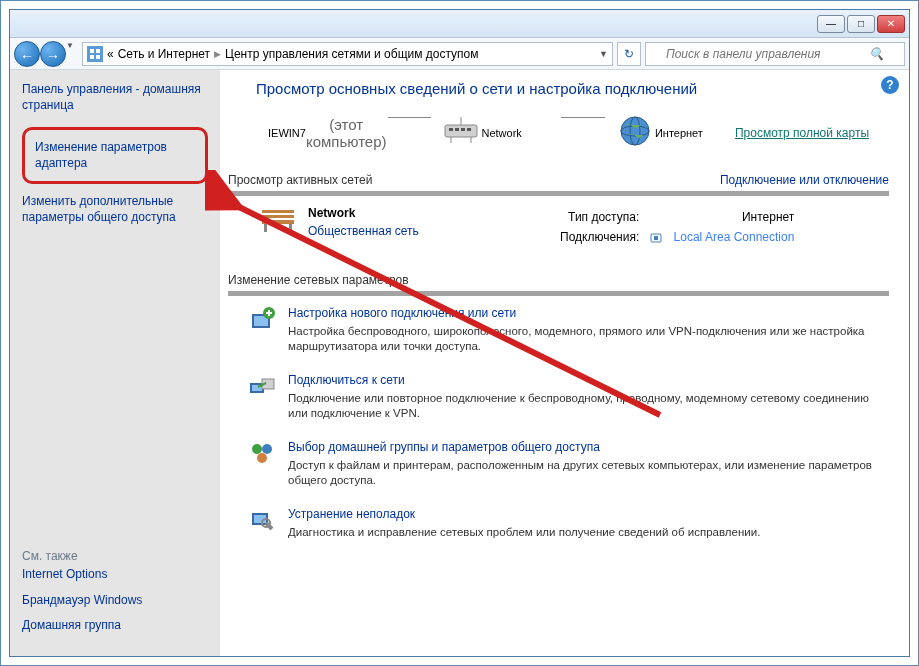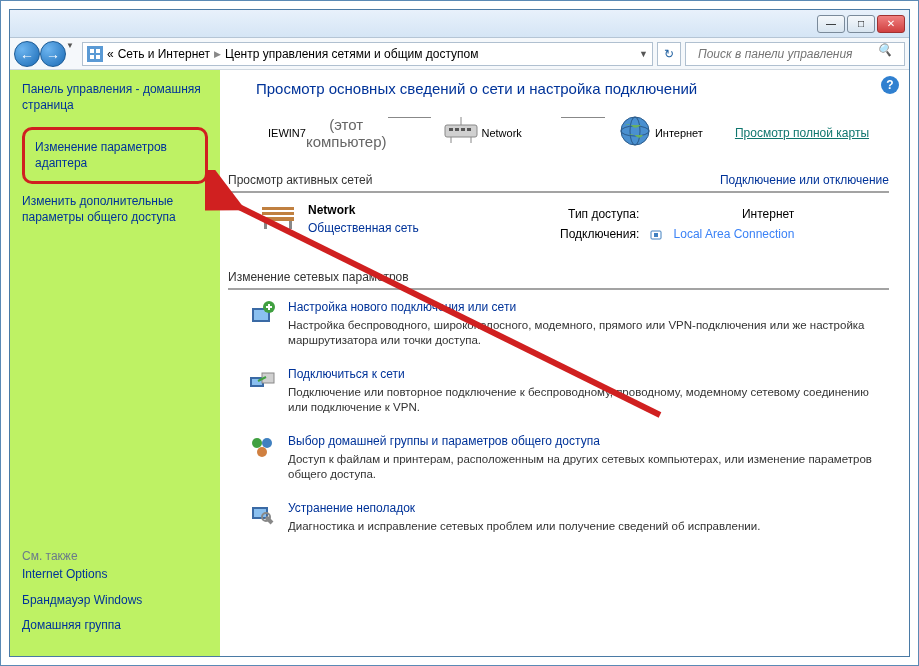--- a/index.html
+++ b/index.html
@@ -10,38 +10,38 @@
 .titlebar-btn { width: 28px; height: 18px; border: 1px solid #7a8a9a; border-radius: 3px; display: flex; align-items: center; justify-content: center; font-size: 10px; background: linear-gradient(#f5f8fb, #d8e5f0); cursor: default; }
 .titlebar-btn.close { background: linear-gradient(#f08080, #d04040); color: #fff; border-color: #a03030; }
 .navbar { height: 32px; display: flex; align-items: center; padding: 2px 4px; gap: 4px; border-bottom: 1px solid #d0d8e0; background: #f5f8fb; }
 .nav-arrows { display: flex; gap: 0; }
 .nav-arrow { width: 26px; height: 26px; border-radius: 50%; background: radial-gradient(circle at 30% 30%, #6db5f0, #1a6ab5); display: flex; align-items: center; justify-content: center; color: #fff; font-size: 14px; border: 1px solid #1a5a95; }
 .nav-dropdown { width: 12px; font-size: 8px; color: #555; }
 .breadcrumb { flex: 1; height: 24px; border: 1px solid #b0c0d0; background: #fff; display: flex; align-items: center; padding: 0 4px; font-size: 12px; gap: 4px; }
 .breadcrumb-icon { width: 16px; height: 16px; background: #5a9ad5; display: inline-block; }
 .breadcrumb-sep { color: #888; font-size: 9px; }
 .breadcrumb-refresh { width: 24px; height: 24px; border: 1px solid #b0c0d0; display: flex; align-items: center; justify-content: center; color: #2060a0; background: #fff; }
-.searchbox { width: 220px; height: 24px; border: 1px solid #b0c0d0; background: #fff; display: flex; padding: 0 12px; color: #888; font-style: italic; }
+.searchbox { width: 260px; height: 24px; border: 1px solid #b0c0d0; background: #fff; display: flex; align-items: center; padding: 0 20px; color: #888; font-style: italic; }
 .searchbox input { border: none; flex: 1; outline: none; font-style: italic; color: #888; font-size: 12px; }
 .body-area { display: flex; height: calc(100% - 60px); position: relative; }
-.sidebar { width: 210px; background: #bef264; padding: 12px; display: flex; flex-direction: column; justify-content: center; }
+.sidebar { width: 210px; background: #e5e5e5; padding: 12px; display: flex; flex-direction: column; justify-content: center; }
 .sidebar-link { color: #003399; font-size: 12px; margin-bottom: 10px; cursor: pointer; line-height: 1.3; }
 .sidebar-link.highlighted { border: 3px solid #d02020; border-radius: 10px; padding: 10px; margin: 4px 0 10px 0; }
 .sidebar-spacer { flex: 1; }
 .sidebar-sub { color: #6a7a8a; font-size: 12px; margin-bottom: 4px; }
 .content { flex: 1; padding: 10px 20px 10px 8px; overflow: hidden; position: relative; }
 .help-icon { position: absolute; top: 6px; right: 10px; width: 18px; height: 18px; border-radius: 50%; background: #3080d0; color: #fff; display: flex; align-items: center; justify-content: center; font-size: 12px; font-weight: bold; }
 .page-title { color: #003399; font-size: 15px; margin-bottom: 16px; margin-left: 28px; }
 .map-row { display: flex; align-items: center; gap: 10px; padding: 0 20px 8px 40px; }
 .map-node { display: flex; flex-direction: row; align-items: center; width: 110px; font-size: 11px; text-align: center; }
 .map-icon { width: 40px; height: 36px; margin-bottom: 4px; }
 .map-line { flex: 1; border-top: 1px solid #888; position: relative; top: -16px; }
 .map-sub { color: #666; font-size: 15px; }
 .map-link { margin-left: auto; color: #0f766e; text-decoration: underline; font-size: 12px; }
-.section-header { font-size: 12px; color: #333; border-bottom: 2px solid #a3a3a3; padding: 4px 0; margin: 8px 0 10px 0; display: flex; }
+.section-header { font-size: 12px; color: #333; border-bottom: 5px solid #a3a3a3; padding: 4px 0; margin: 8px 0 10px 0; display: flex; }
 .section-header .right-link { margin-left: auto; color: #003399; font-size: 12px; text-align: right; }
 .active-net { display: flex; padding: 0 20px 0 30px; gap: 20px; margin-bottom: 20px; }
 .active-net-left { display: flex; gap: 10px; width: 280px; }
 .bench-icon { width: 40px; height: 28px; }
 .net-name { font-weight: bold; font-size: 12px; }
 .net-type { color: #003399; font-size: 12px; margin-top: 4px; cursor: pointer; }
 .active-net-right { font-size: 12px; text-align: right; }
 .active-net-right td { padding: 2px 8px 2px 0; }
 .link { color: #3b82f6; cursor: pointer; margin-left: 7px; }
 .tasks { padding: 0 10px 0 20px; }

